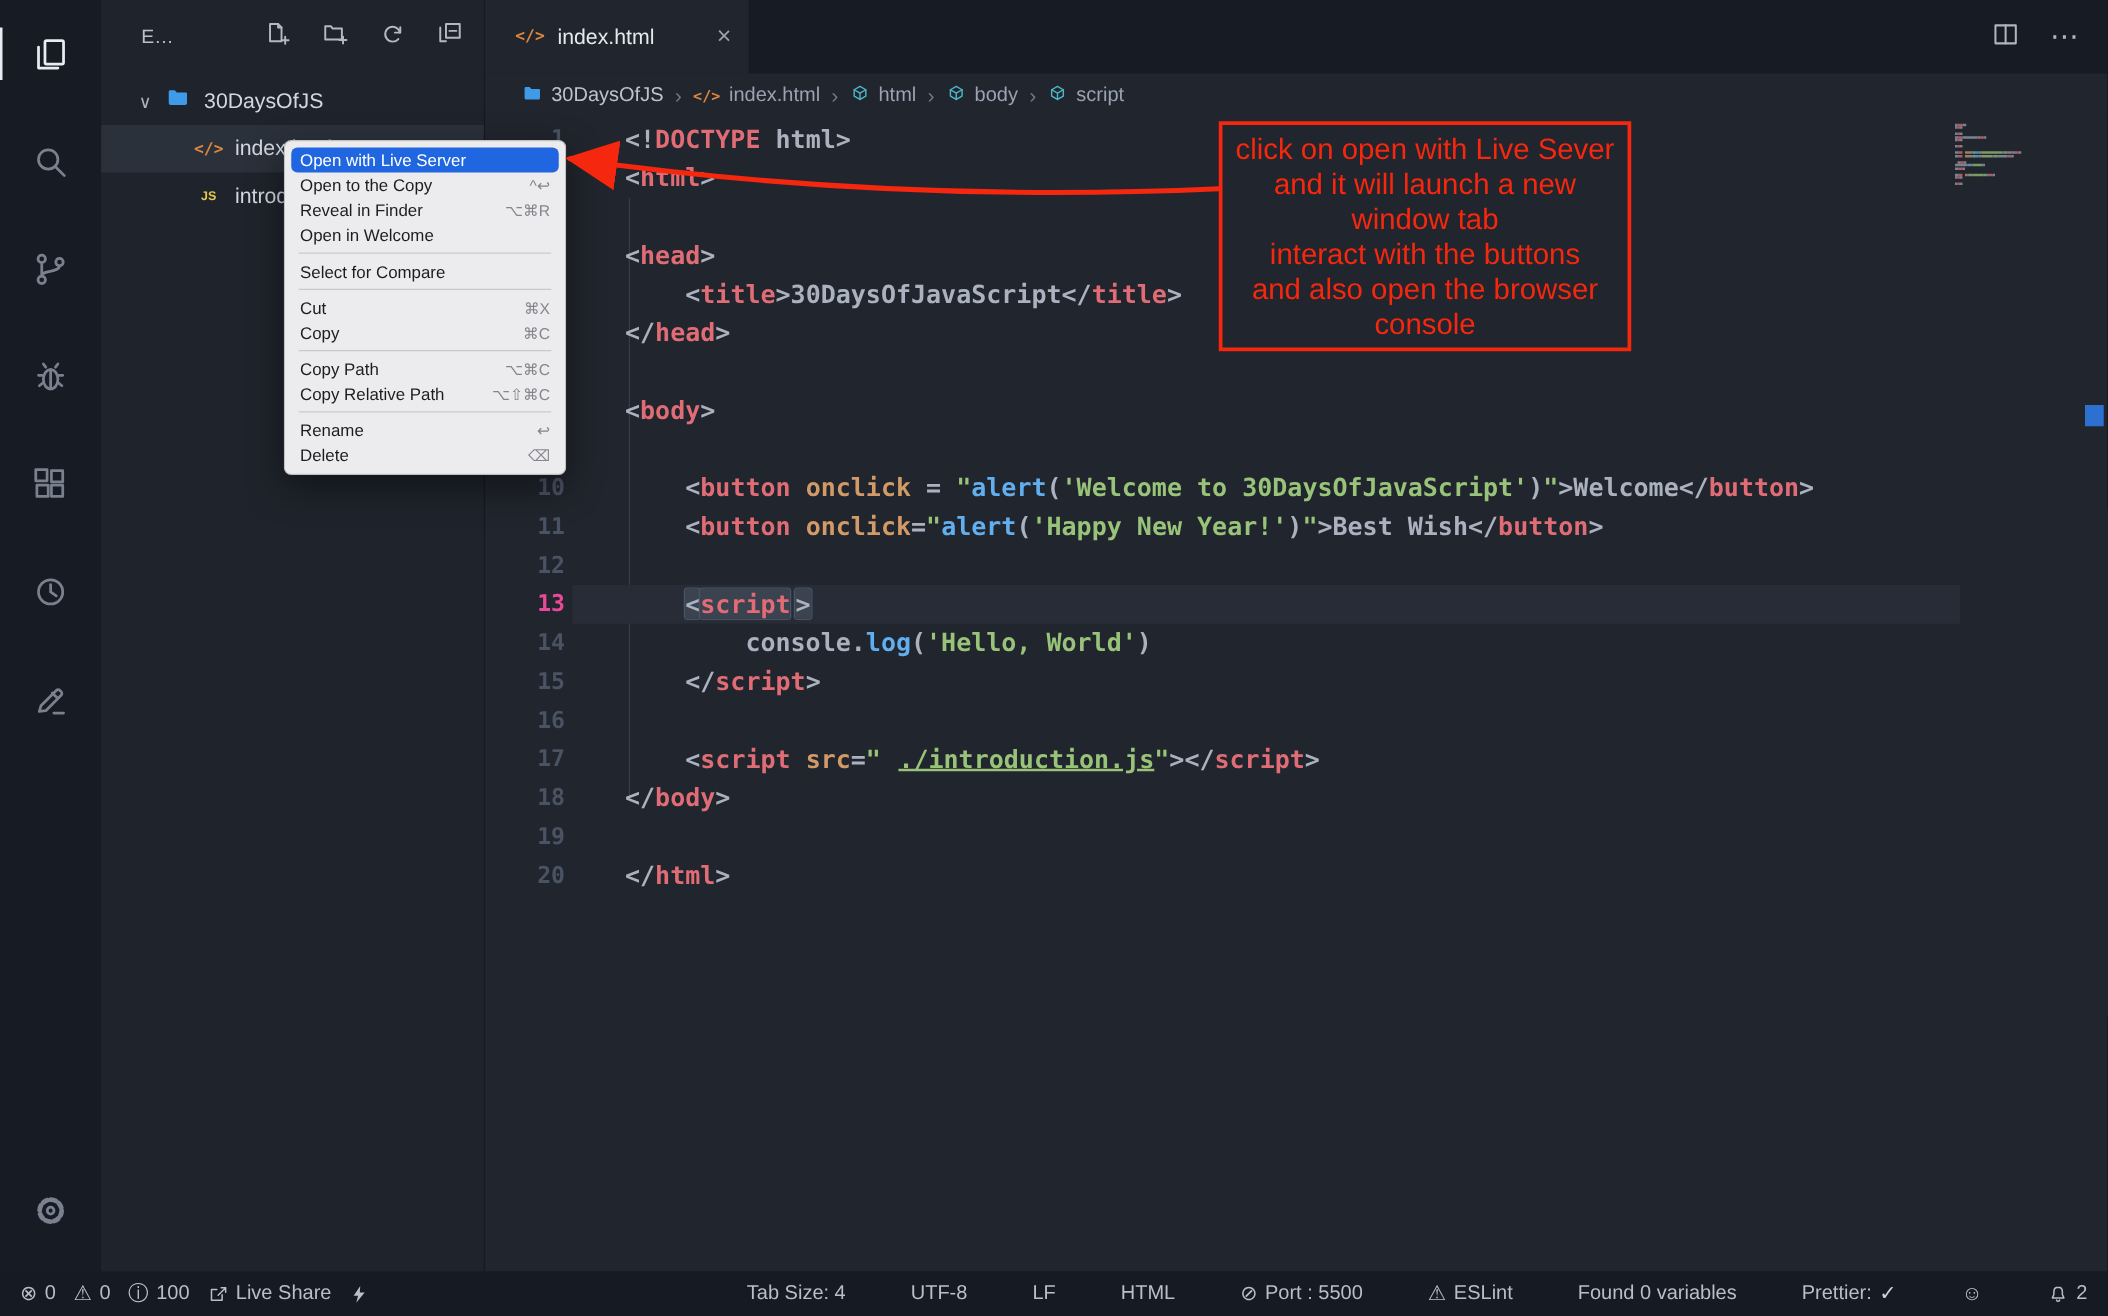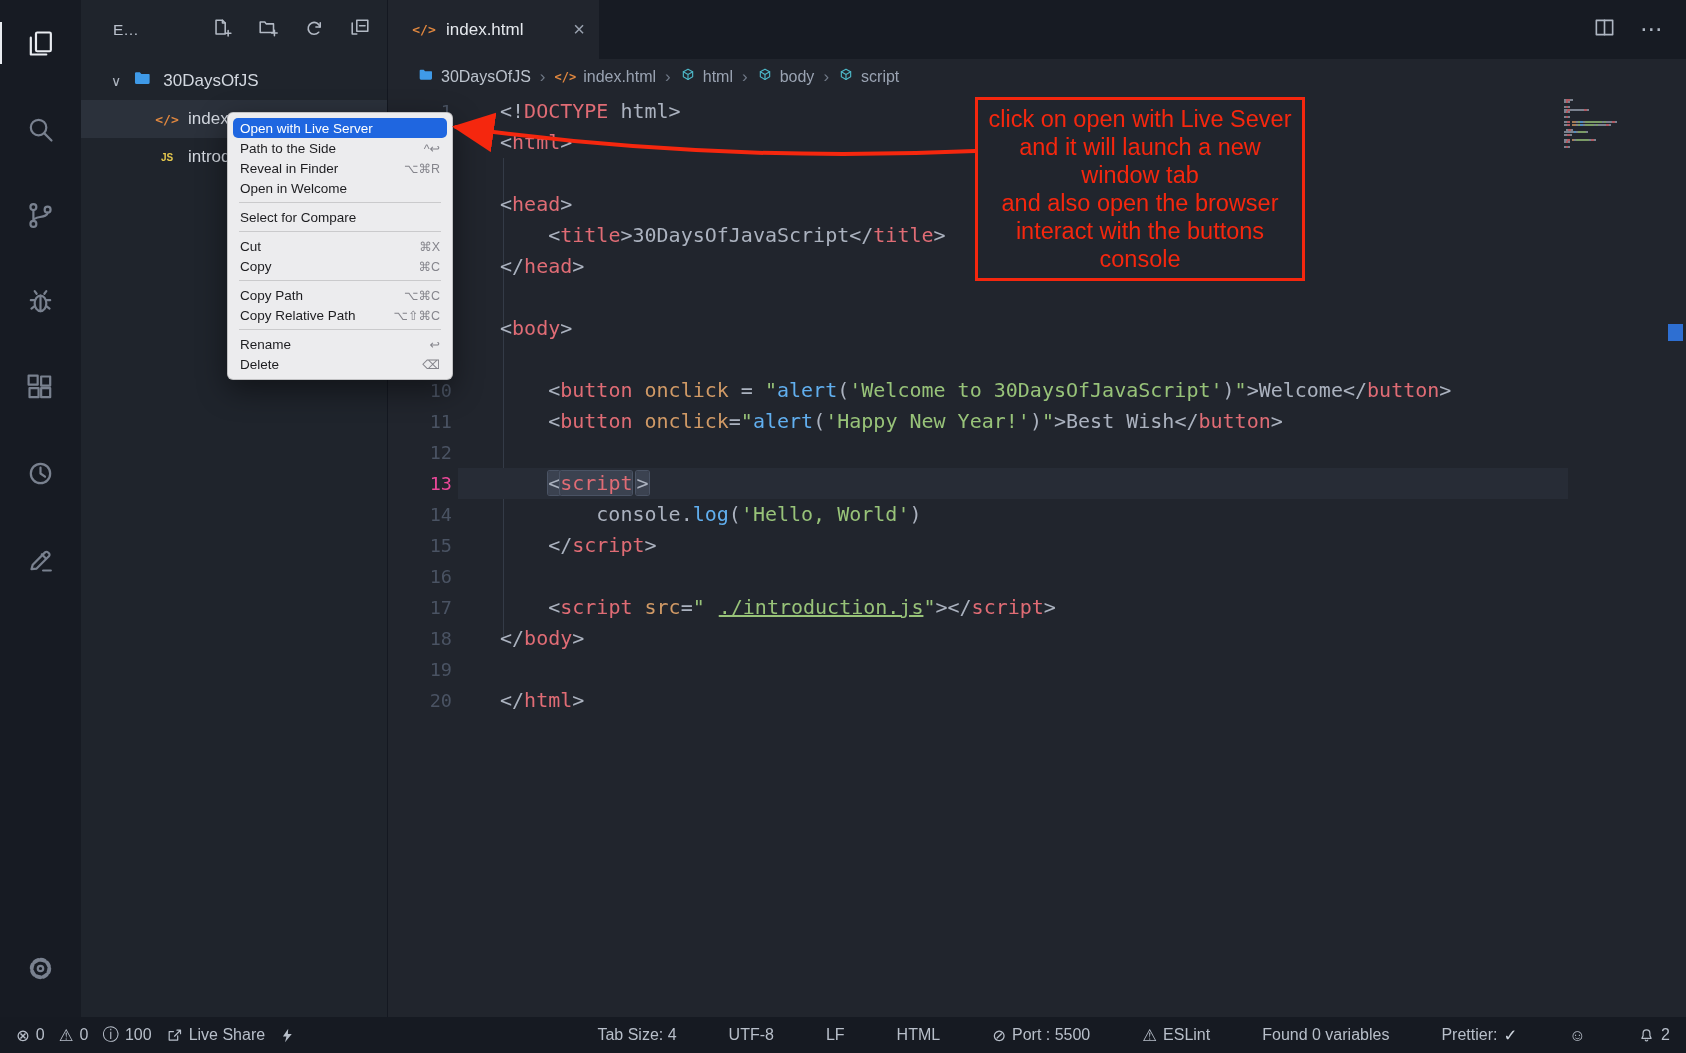--- a/index.html
+++ b/index.html
@@ -48,21 +48,21 @@
   .bc-item { display:flex; align-items:center; gap:7px; }
   .bc-item.first { color:#bcc3cd; }
   .bc-sep { color:#707987; font-size:17px; }
   .bc-cube { width:16px; height:16px; color:#4db8c8; }
   .bc-folder { width:16px; height:16px; }
   .bc-code { color:#e0873f; font-weight:bold; font-size:12px; font-family:"DejaVu Sans Mono",monospace; }
 
   
   .editor { flex:1; position:relative; font-family:"DejaVu Sans Mono",monospace; font-size:20px; line-height:31px; overflow:hidden; }
   .code { position:absolute; top:1px; left:0; right:0; }
-  .code-row { display:flex; height:31px; position:relative; }
+  .code-row { display:flex; height:31px; position:relative;font-weight:bold; }
   .code-row.current::before { content:""; position:absolute; left:70px; right:118px; top:0; bottom:0; background:#272c36; }
   .ln { width:64px; text-align:right; color:#4a5363; font-size:18.5px; flex:none; position:relative; }
   .current .ln { color:#ec4899; }
   .ct { white-space:pre; padding-left:48px; position:relative; }
   .p { color:#abb2bf; } .t { color:#e06c75; } .a { color:#d19a66; }
   .s { color:#98c379; } .f { color:#61afef; }
   .box { background:#3b4250; border-radius:2px; box-shadow:0 0 0 1px #4a5364; }
   .gap { margin-left:4px; }
   .link { text-decoration:underline;margin-left:14px; }
   .indent-guide { position:absolute; left:115px; top:63px; width:1px; height:482px; background:#343b47; }
@@ -537,21 +537,21 @@
         </div>
       </div>
   </footer>
 
   <div class="menu" id="context-menu">
       <div class="menu-item hl">
         <span class="mlabel">Open with Live Server</span>
         <span class="short"></span>
       </div>
       <div class="menu-item">
-        <span class="mlabel">Path to the Side</span>
+        <span class="mlabel">Open to the Copy</span>
         <span class="short">^↩</span>
       </div>
       <div class="menu-item">
         <span class="mlabel">Reveal in Finder</span>
         <span class="short">⌥⌘R</span>
       </div>
       <div class="menu-item">
         <span class="mlabel">Open in Welcome</span>
         <span class="short"></span>
       </div>
@@ -586,22 +586,22 @@
       <div class="menu-item">
         <span class="mlabel">Delete</span>
         <span class="short">⌫</span>
       </div>
     </div>
 
   <div class="annotation">
     <div>click on open with Live Sever</div>
     <div>and it will launch a new</div>
     <div>window tab</div>
+    <div>interact with the buttons</div>
     <div>and also open the browser</div>
-    <div>interact with the buttons</div>
     <div>console</div>
   </div>
 
   <svg class="arrow-svg" viewBox="0 0 1686 1053">
     <defs>
       <marker id="arrh" orient="auto" markerWidth="11" markerHeight="10" refX="9.5" refY="5">
         <path d="M0,0 L10.5,5 L0,10 z" fill="currentColor" stroke="none"></path>
       </marker>
     </defs>
     <path d="M975,151 Q710,163 456,127" stroke="currentColor" stroke-width="4" fill="none" marker-end="url(#arrh)"></path>

